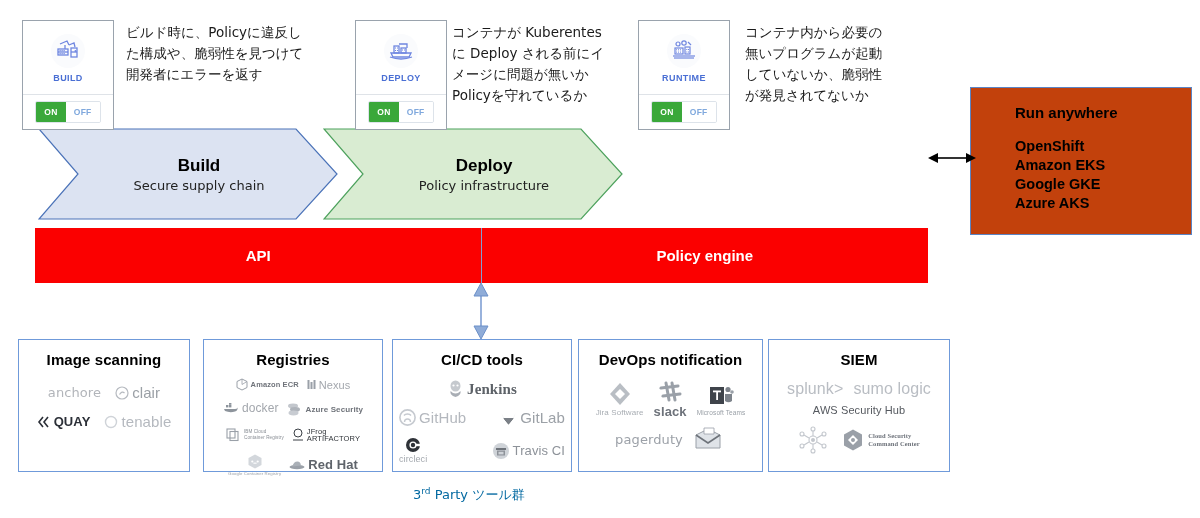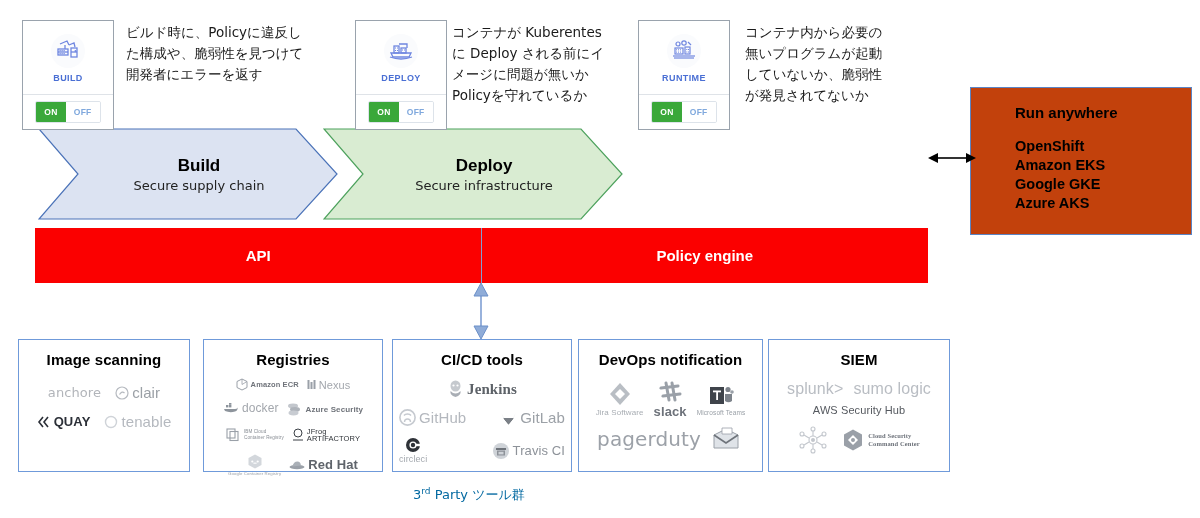--- a/index.html
+++ b/index.html
@@ -201,21 +201,21 @@
       <div class="chev-sub">Secure supply chain</div>
     </div>
   </div>
 
   <div class="chev" style="left:323px;top:128px;width:300px;">
     <svg width="300" height="92" viewBox="0 0 300 92">
       <path d="M1,1 L258,1 L299,46 L258,91 L1,91 L40,46 Z" fill="#d9ecd2" stroke="#4ca15c" stroke-width="1.2"></path>
     </svg>
     <div class="chev-inner" style="padding-left:22px;">
       <div class="chev-title">Deploy</div>
-      <div class="chev-sub">Secure infrastructure</div>
+      <div class="chev-sub">Policy infrastructure</div>
     </div>
   </div>
 
 
   <div class="stage-card" style="left:22px;top:20px;height:110px;">
     <div class="card-top">
       <div class="stage-icon">
         <svg width="28" height="28" viewBox="0 0 28 28">
           <g fill="none" stroke="#6f86e0" stroke-width="1.3">
             <path d="M6 7 L13 4 L15 8"></path>
@@ -528,21 +528,21 @@
         <svg width="26" height="23" viewBox="0 0 26 23">
           <rect x="2" y="3" width="14" height="17" fill="#3f444b"></rect>
           <rect x="5" y="6.5" width="8" height="1.8" fill="#fff"></rect>
           <rect x="8.2" y="7" width="1.8" height="9" fill="#fff"></rect>
           <circle cx="20" cy="5.5" r="2.6" fill="#7d838b"></circle>
           <circle cx="24" cy="8" r="1.8" fill="#9aa0a8"></circle>
           <path d="M17 10 h7 v7 q-3.5 2.5 -7 0 Z" fill="#7d838b"></path>
         </svg>
         <span class="lg-txt">Microsoft Teams</span>
       </div>
-      <div class="logo" style="font-size:20px;color:#9ca1a8;font-family:'DejaVu Sans',sans-serif;margin-top:2px;">
+      <div class="logo" style="font-size:13px;color:#9ca1a8;font-family:'DejaVu Sans',sans-serif;margin-top:2px;">
         <span class="lg-txt">pagerduty</span>
       </div>
       <div class="logo" style="margin-top:2px;">
         <svg width="30" height="24" viewBox="0 0 30 24">
           <path d="M3 8 L15 2 L27 8 V21 H3 Z" fill="#dfe3e8" stroke="#9aa0a8" stroke-width="1"></path>
           <path d="M3 8 L15 16 L27 8" fill="none" stroke="#6e737a" stroke-width="1.6"></path>
           <path d="M11 1 h10 v6 h-10 Z" fill="#fff" stroke="#9aa0a8" stroke-width=".8"></path>
         </svg>
         <span class="lg-txt"></span>
       </div>

